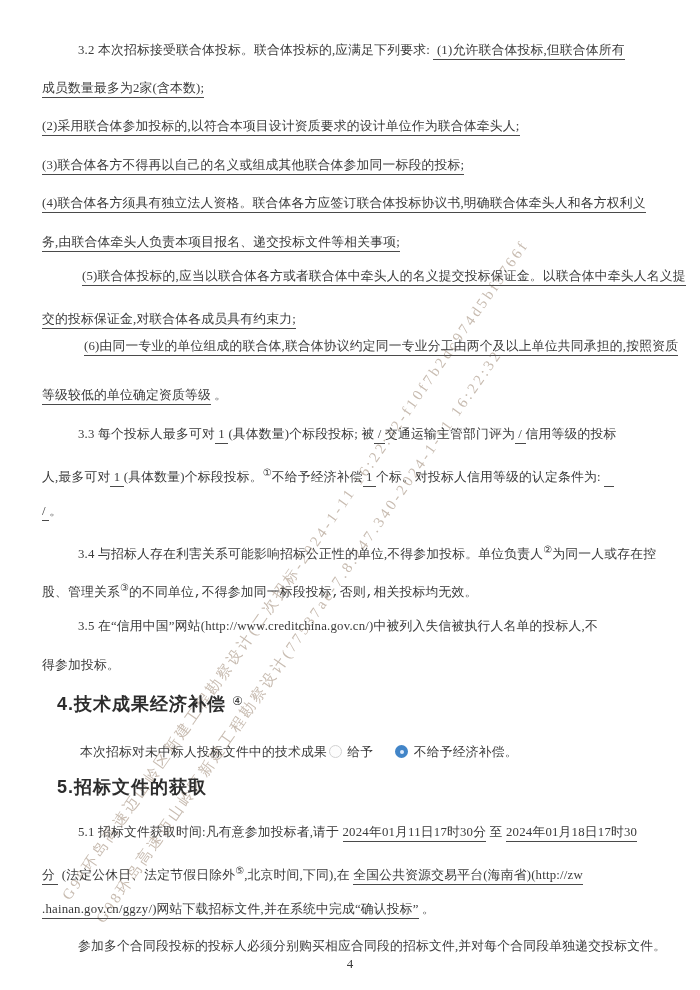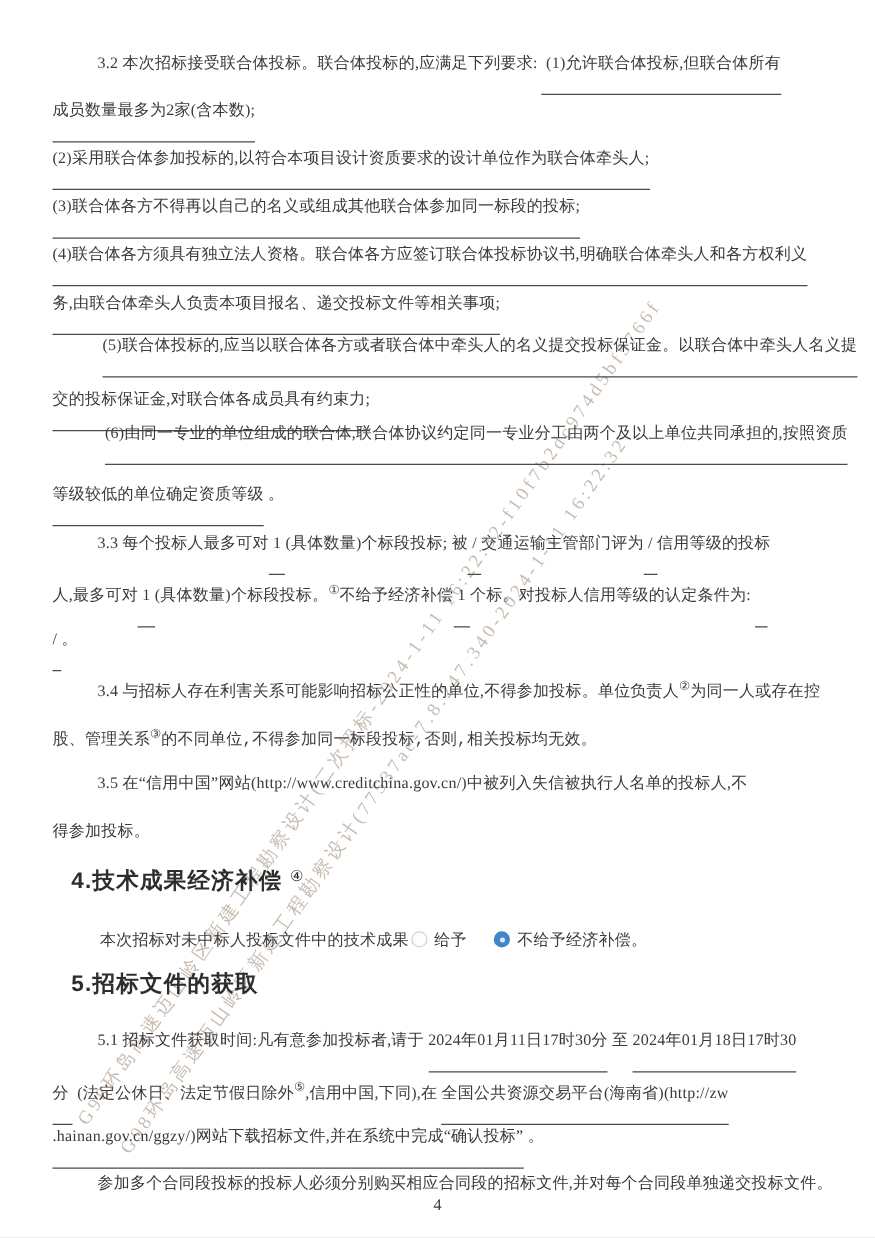--- a/index.html
+++ b/index.html
@@ -15,21 +15,21 @@
   .tline{
     position:absolute;
     white-space:nowrap;
     font-size:12.8px;
     line-height:17px;
     letter-spacing:0.2px;
     color:#3a3a3a;
   }
   .tline .u{
     border-bottom:1.4px solid #4a4a4a;
-    padding-bottom:18px;
+    padding-bottom:2px;
   }
   .tline .sup{
     font-size:10px;
     vertical-align:5px;
     letter-spacing:0;
   }
   .hline{
     font-family:"Liberation Sans","DejaVu Sans",sans-serif;
     font-weight:bold;
     font-size:18px;
@@ -102,20 +102,20 @@
       <div class="tline" style="left: 42px; top: 464px;"><span class="">人,最多可对</span><span class="u ">&nbsp;1&nbsp;</span><span class="">(具体数量)个标段投标。</span><span class="sup">①</span><span class="">不给予经济补偿</span><span class="u ">&nbsp;1&nbsp;</span><span class="">个标。对投标人信用等级的认定条件为: </span><span class="u ">&nbsp;&nbsp;&nbsp;</span></div>
       <div class="tline" style="left: 42px; top: 503px;"><span class="u ">/&nbsp;</span><span class="">。</span></div>
       <div class="tline" style="left: 78px; top: 541px;"><span class="">3.4 与招标人存在利害关系可能影响招标公正性的单位,不得参加投标。单位负责人</span><span class="sup">②</span><span class="">为同一人或存在控</span></div>
       <div class="tline" style="left: 42px; top: 580px; font-family: Liberation Mono, monospace;"><span class="">股、管理关系</span><span class="sup">③</span><span class="">的不同单位,不得参加同一标段投标,否则,相关投标均无效。</span></div>
       <div class="tline" style="left: 78px; top: 618px;"><span class="">3.5 在“信用中国”网站(http://www.creditchina.gov.cn/)中被列入失信被执行人名单的投标人,不</span></div>
       <div class="tline" style="left: 42px; top: 657px;"><span class="">得参加投标。</span></div>
       <div class="tline hline" style="left: 57px; top: 693px; text-align: center;"><span class="">4.技术成果经济补偿 </span><span class="sup">④</span></div>
       <div class="tline" style="left: 80px; top: 744px;"><span class="">本次招标对未中标人投标文件中的技术成果</span><span class="radio" role="radio" aria-checked="false"></span><span class="">&nbsp;给予</span><span class="sp" style="width: 20px;"></span><span class="radio checked" role="radio" aria-checked="true"></span><span class="">&nbsp;不给予经济补偿。</span></div>
       <div class="tline hline" style="left: 57px; top: 779px;"><span class="">5.招标文件的获取</span></div>
       <div class="tline" style="left: 78px; top: 824px;"><span class="">5.1 招标文件获取时间:凡有意参加投标者,请于 </span><span class="u ">2024年01月11日17时30分</span><span class="">&nbsp;至&nbsp;</span><span class="u ">2024年01月18日17时30</span></div>
-      <div class="tline" style="left: 42px; top: 862px;"><span class="u ">分&nbsp;</span><span class=""> (法定公休日、法定节假日除外</span><span class="sup">⑤</span><span class="">,信用中国,下同),在 </span><span class="u ">全国公共资源交易平台(海南省)(http://zw</span></div>
+      <div class="tline" style="left: 42px; top: 862px;"><span class="u ">分&nbsp;</span><span class=""> (法定公休日、法定节假日除外</span><span class="sup">⑤</span><span class="">,北京时间,下同),在 </span><span class="u ">全国公共资源交易平台(海南省)(http://zw</span></div>
       <div class="tline" style="left: 42px; top: 901px;"><span class="u ">.hainan.gov.cn/ggzy/)网站下载招标文件,并在系统中完成“确认投标”</span><span class=""> 。</span></div>
       <div class="tline" style="left: 78px; top: 938px;"><span class="">参加多个合同段投标的投标人必须分别购买相应合同段的招标文件,并对每个合同段单独递交投标文件。</span></div>
     </div>
   <div id="footer">4</div>
 <div class="wm" style="left: 58px; top: 893px; transform: rotate(-55deg);">G98环岛高速迈山岭区新建工程勘察设计(二次招标-2024-1-11 16:22:32-f10f7b2dc974d5bf5766f</div>
     <div class="wm" style="left: 92px; top: 916px; transform: rotate(-55deg);">G98环岛高速迈山岭区新建工程勘察设计(77537ae-7.8.247.340-2024-1-11 16:22:32</div>
   </div>
 
 </body></html>

